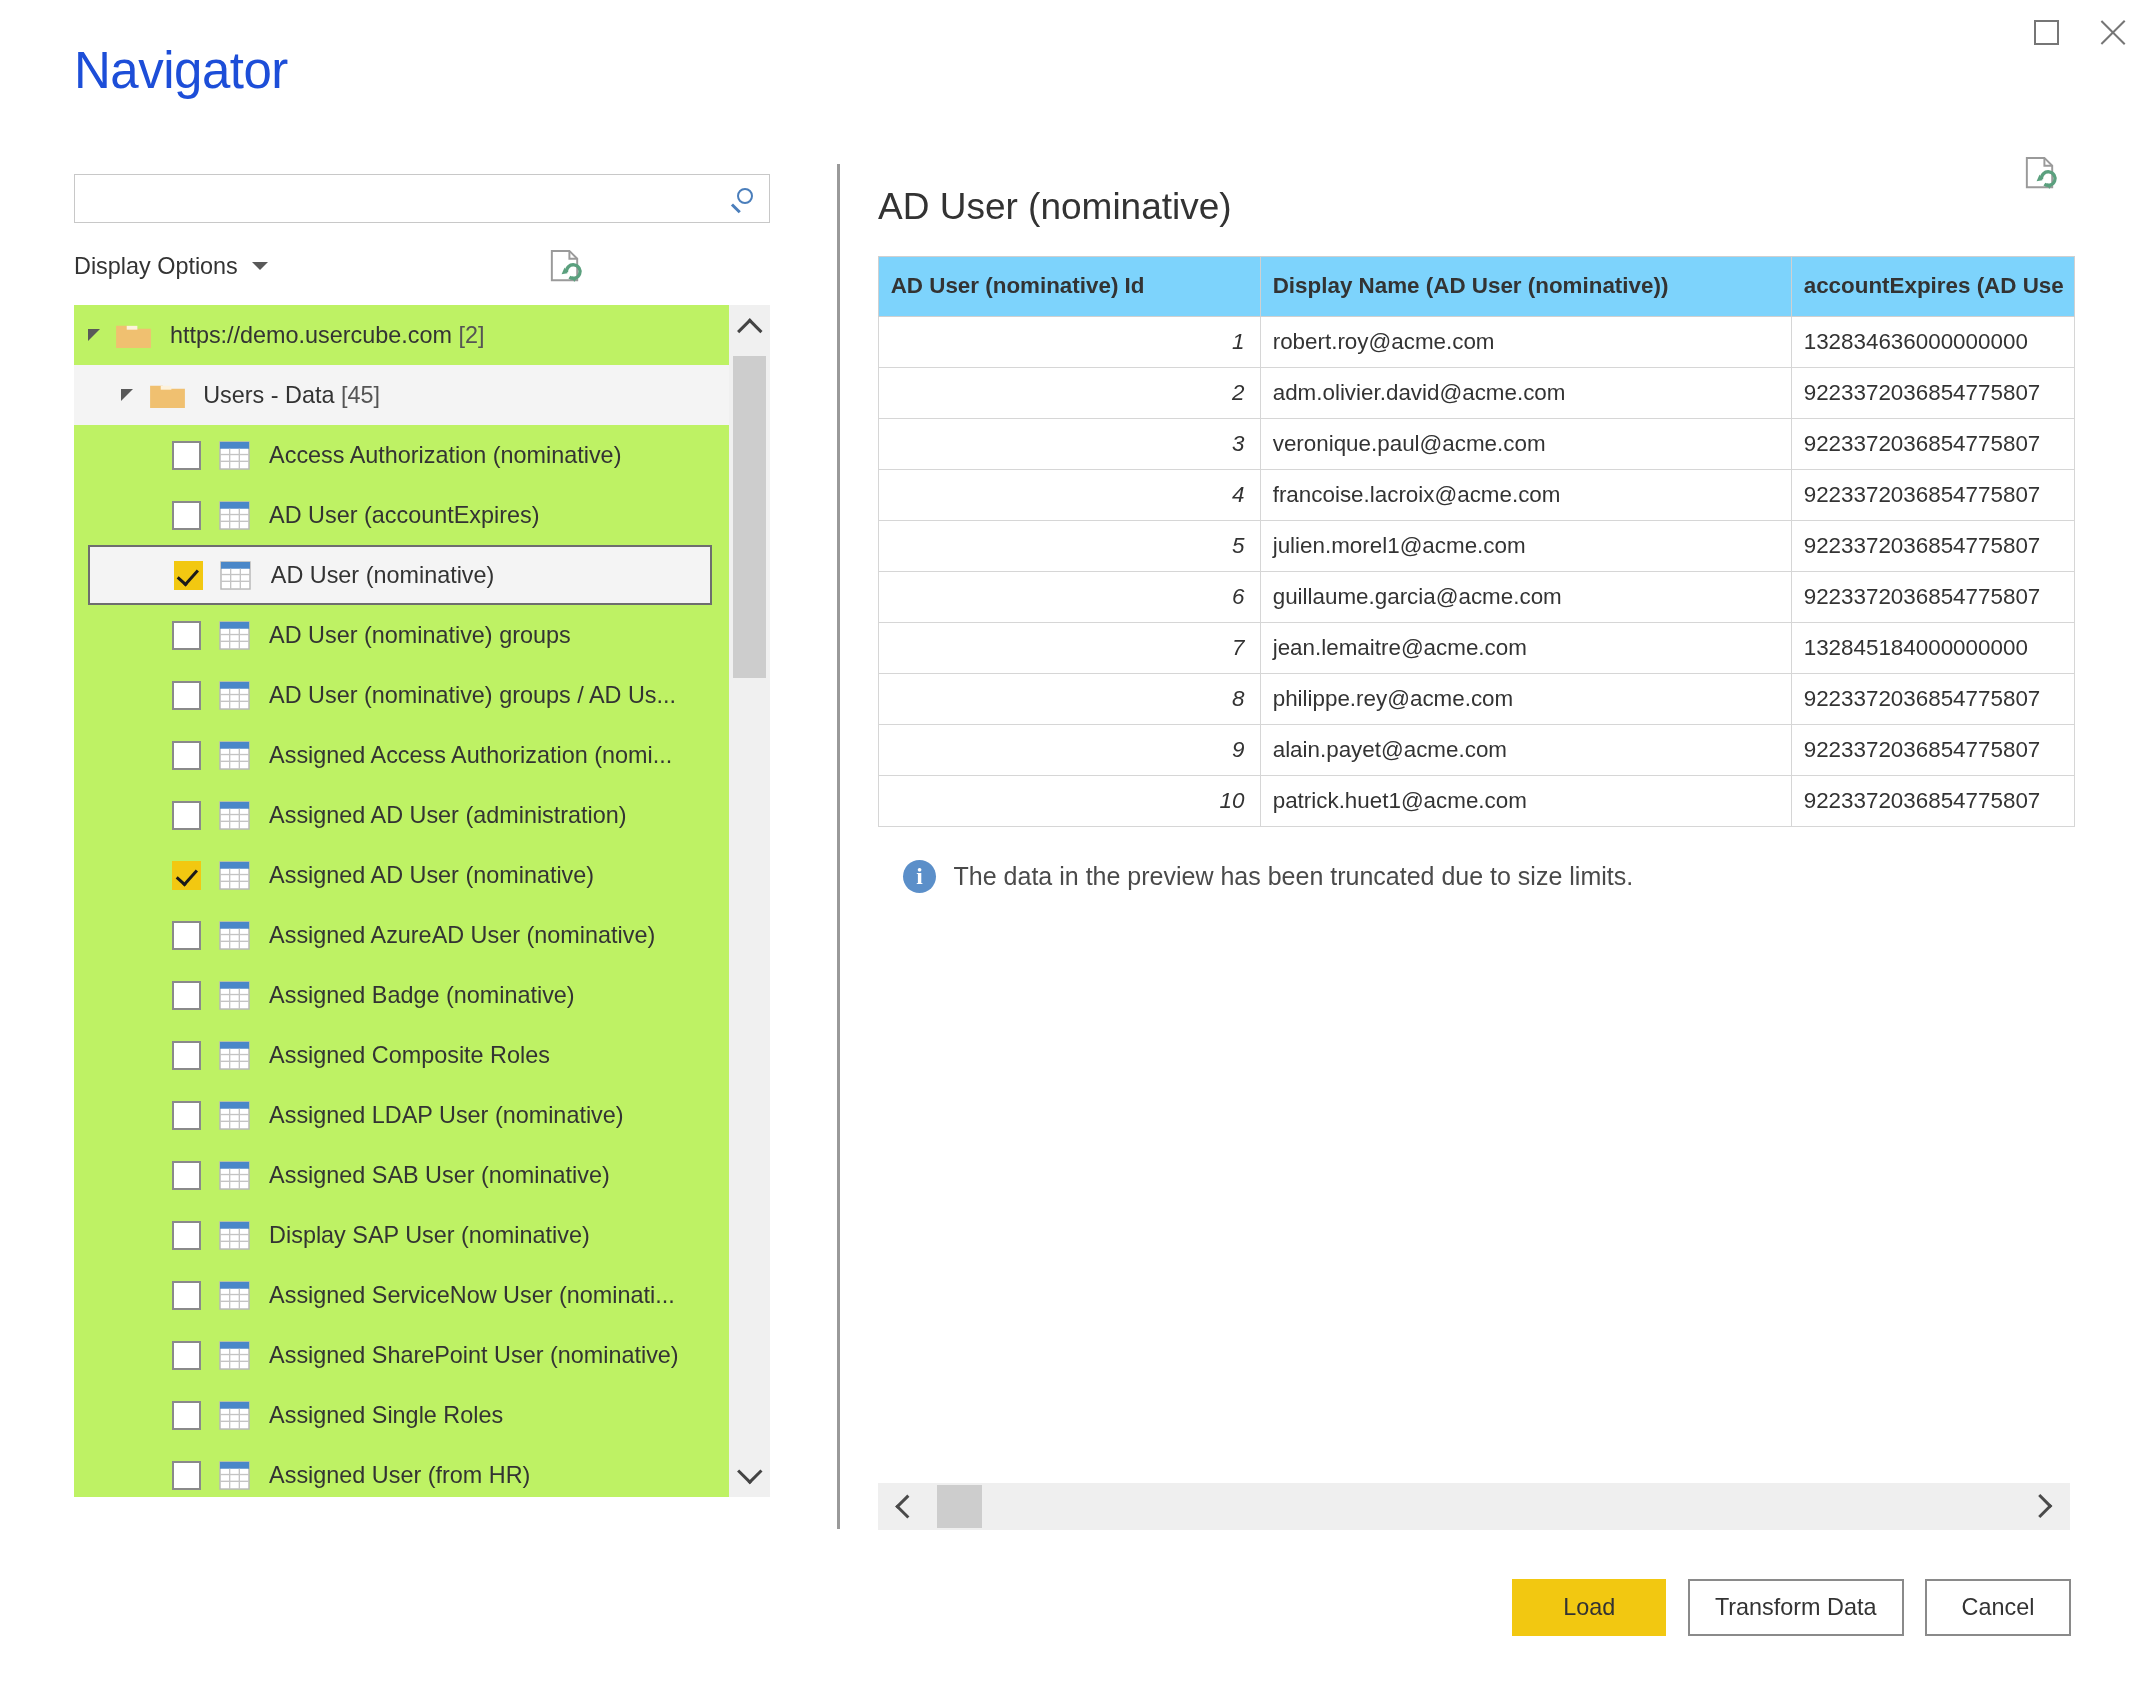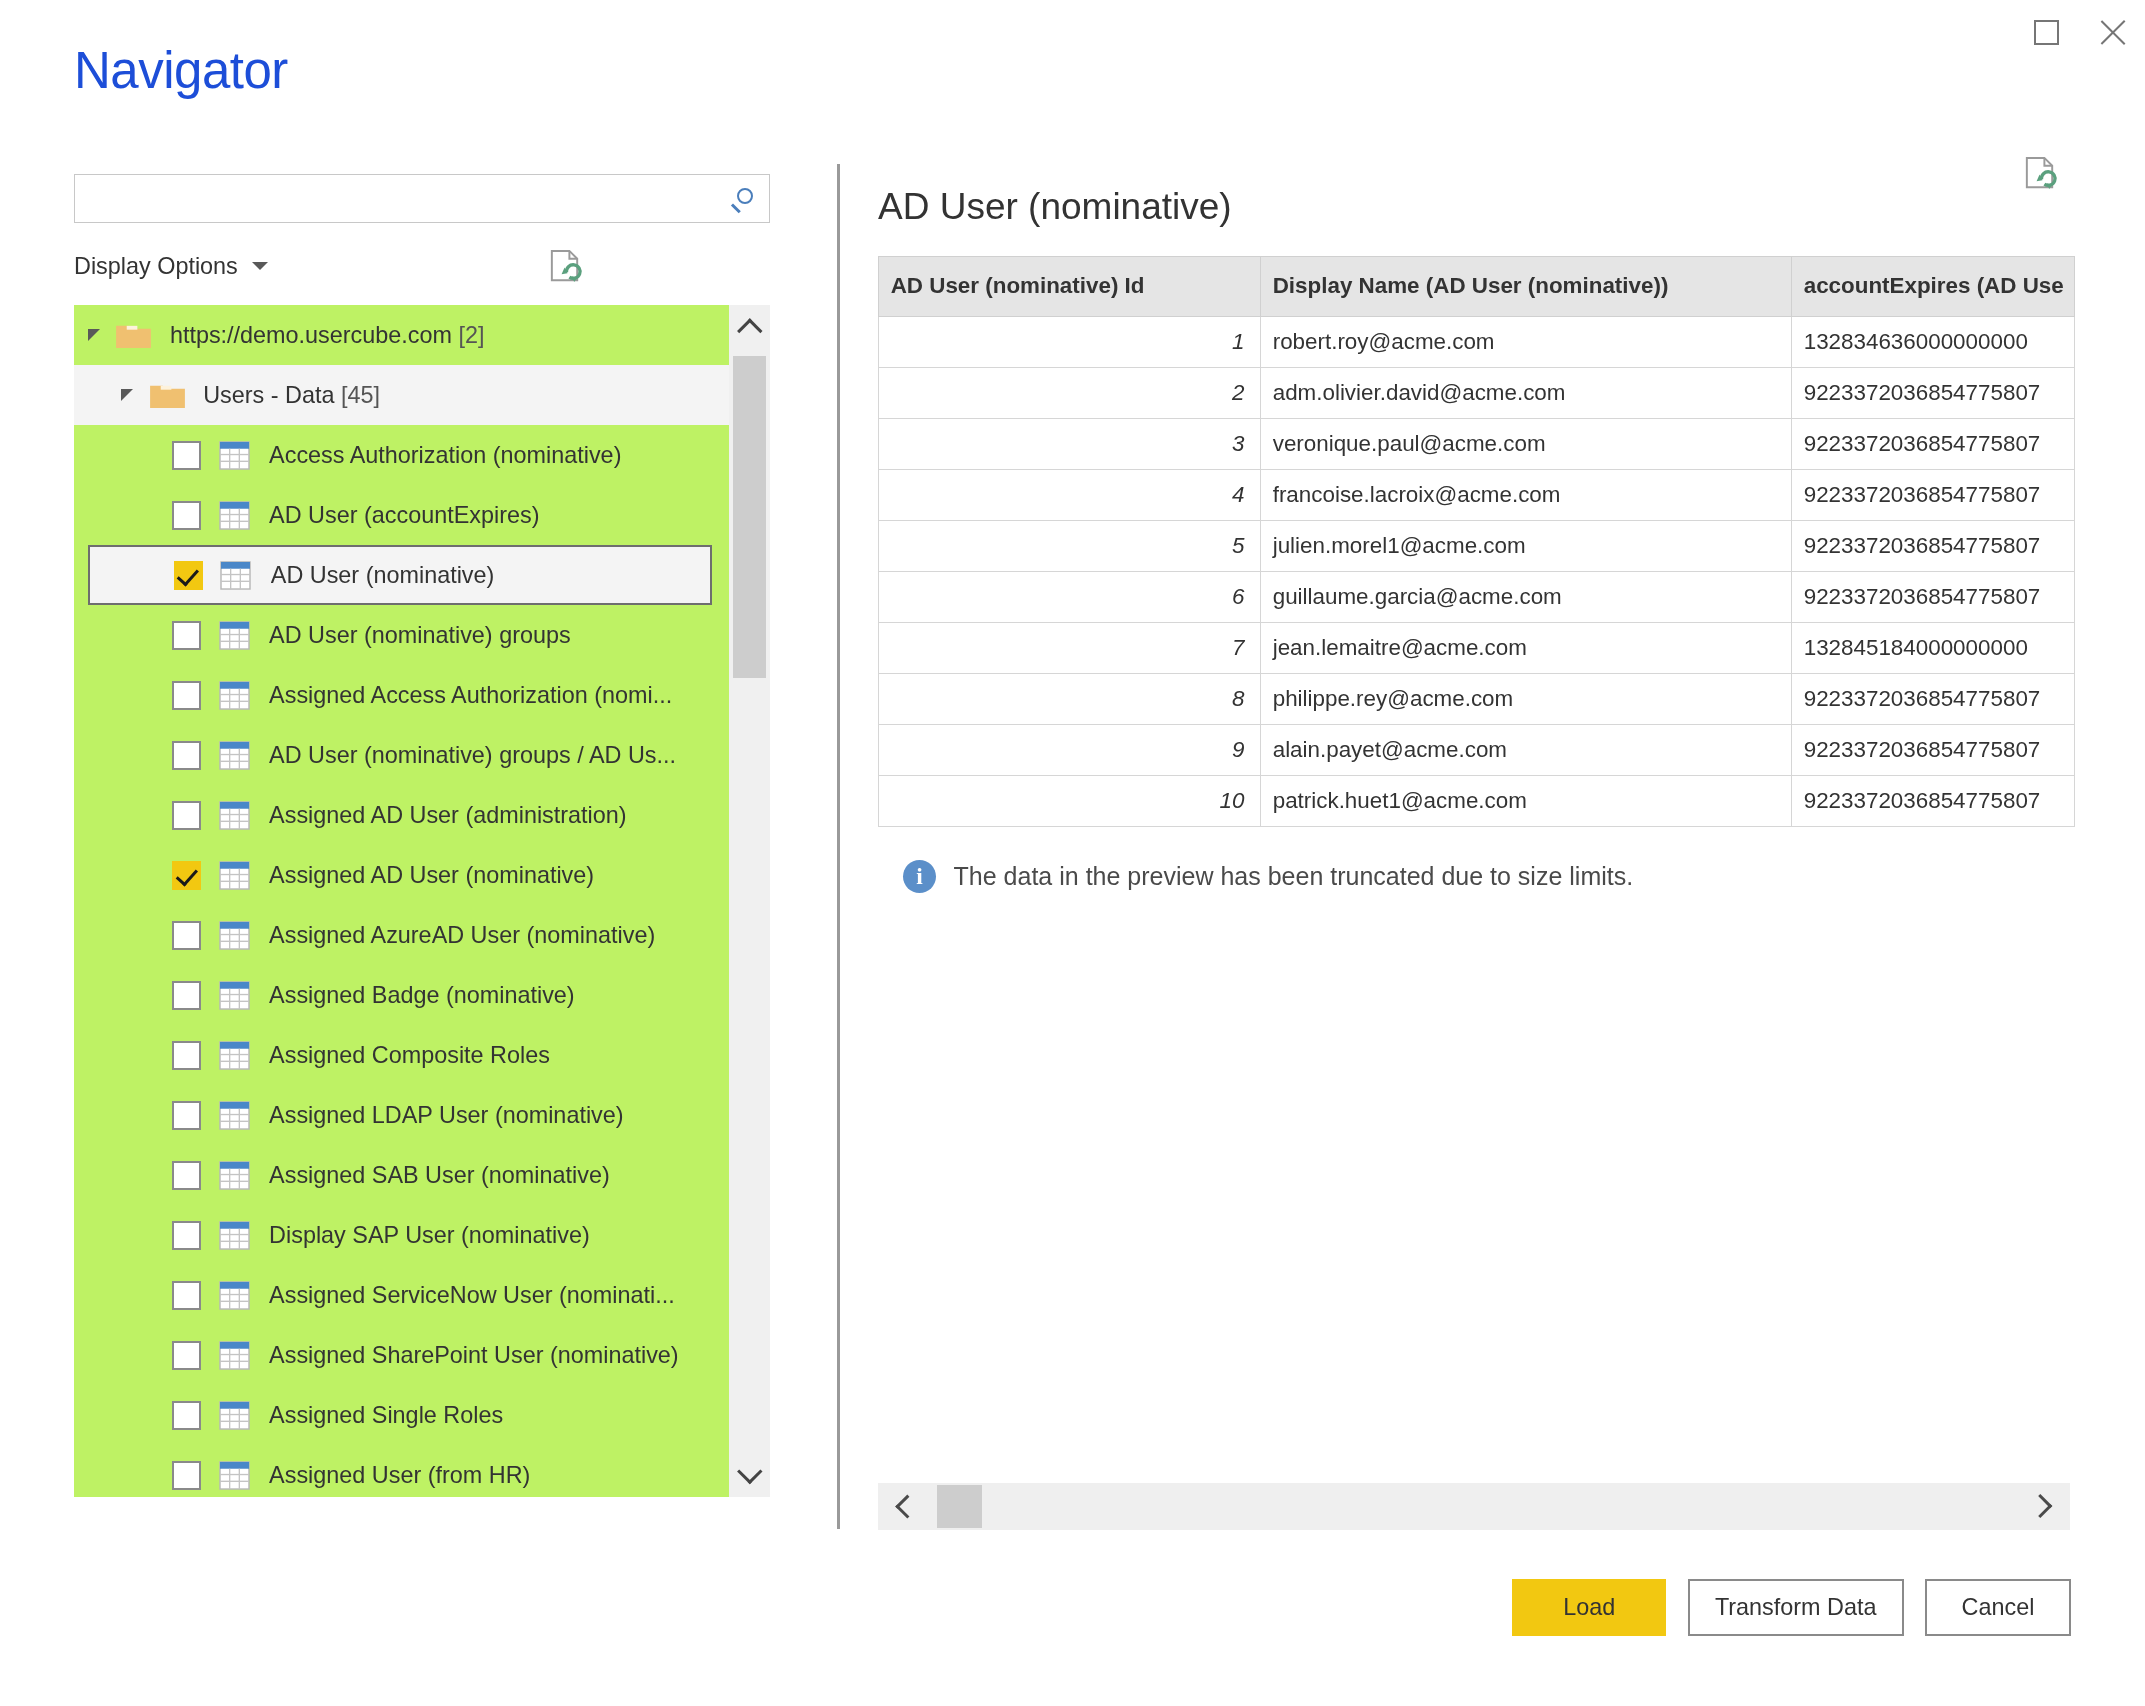--- a/index.html
+++ b/index.html
@@ -260,21 +260,21 @@
   }
 
   .data-table {
     margin-top: 13.7px;
     width: 1192px;
     border-collapse: collapse;
     table-layout: fixed;
     border: 1px solid #d0d0d0;
   }
   .data-table th {
-    background: #e5e5e5;
+    background: #7dd3fc;
     border: 1px solid #d0d0d0;
     font-size: 22.4px;
     font-weight: bold;
     color: #333;
     text-align: left;
     padding: 13.7px 11.7px;
     height: 60px;
     white-space: nowrap;
     overflow: hidden;
   }
@@ -483,33 +483,33 @@
         <div class="tree-row leaf">
           <span class="chk"></span>
           <span class="table-icon"><svg viewBox="0 0 32 30" width="31" height="29" aria-hidden="true">
               <rect x="1" y="1" width="30" height="28" fill="#ffffff" stroke="#b8b8b8" stroke-width="1.5"></rect>
               <rect x="1" y="1" width="30" height="7" fill="#4a87c8"></rect>
               <line x1="11" y1="8" x2="11" y2="29" stroke="#c4c4c4" stroke-width="1.4"></line>
               <line x1="21" y1="8" x2="21" y2="29" stroke="#c4c4c4" stroke-width="1.4"></line>
               <line x1="1" y1="14" x2="31" y2="14" stroke="#c4c4c4" stroke-width="1.4"></line>
               <line x1="1" y1="21" x2="31" y2="21" stroke="#c4c4c4" stroke-width="1.4"></line>
             </svg></span>
+          <span class="tree-label">AD User (nominative) groups / AD Us...</span>
+        </div>
+        <div class="tree-row leaf">
+          <span class="chk"></span>
+          <span class="table-icon"><svg viewBox="0 0 32 30" width="31" height="29" aria-hidden="true">
+              <rect x="1" y="1" width="30" height="28" fill="#ffffff" stroke="#b8b8b8" stroke-width="1.5"></rect>
+              <rect x="1" y="1" width="30" height="7" fill="#4a87c8"></rect>
+              <line x1="11" y1="8" x2="11" y2="29" stroke="#c4c4c4" stroke-width="1.4"></line>
+              <line x1="21" y1="8" x2="21" y2="29" stroke="#c4c4c4" stroke-width="1.4"></line>
+              <line x1="1" y1="14" x2="31" y2="14" stroke="#c4c4c4" stroke-width="1.4"></line>
+              <line x1="1" y1="21" x2="31" y2="21" stroke="#c4c4c4" stroke-width="1.4"></line>
+            </svg></span>
           <span class="tree-label">Assigned Access Authorization (nomi...</span>
-        </div>
-        <div class="tree-row leaf">
-          <span class="chk"></span>
-          <span class="table-icon"><svg viewBox="0 0 32 30" width="31" height="29" aria-hidden="true">
-              <rect x="1" y="1" width="30" height="28" fill="#ffffff" stroke="#b8b8b8" stroke-width="1.5"></rect>
-              <rect x="1" y="1" width="30" height="7" fill="#4a87c8"></rect>
-              <line x1="11" y1="8" x2="11" y2="29" stroke="#c4c4c4" stroke-width="1.4"></line>
-              <line x1="21" y1="8" x2="21" y2="29" stroke="#c4c4c4" stroke-width="1.4"></line>
-              <line x1="1" y1="14" x2="31" y2="14" stroke="#c4c4c4" stroke-width="1.4"></line>
-              <line x1="1" y1="21" x2="31" y2="21" stroke="#c4c4c4" stroke-width="1.4"></line>
-            </svg></span>
-          <span class="tree-label">AD User (nominative) groups / AD Us...</span>
         </div>
         <div class="tree-row leaf">
           <span class="chk"></span>
           <span class="table-icon"><svg viewBox="0 0 32 30" width="31" height="29" aria-hidden="true">
               <rect x="1" y="1" width="30" height="28" fill="#ffffff" stroke="#b8b8b8" stroke-width="1.5"></rect>
               <rect x="1" y="1" width="30" height="7" fill="#4a87c8"></rect>
               <line x1="11" y1="8" x2="11" y2="29" stroke="#c4c4c4" stroke-width="1.4"></line>
               <line x1="21" y1="8" x2="21" y2="29" stroke="#c4c4c4" stroke-width="1.4"></line>
               <line x1="1" y1="14" x2="31" y2="14" stroke="#c4c4c4" stroke-width="1.4"></line>
               <line x1="1" y1="21" x2="31" y2="21" stroke="#c4c4c4" stroke-width="1.4"></line>

